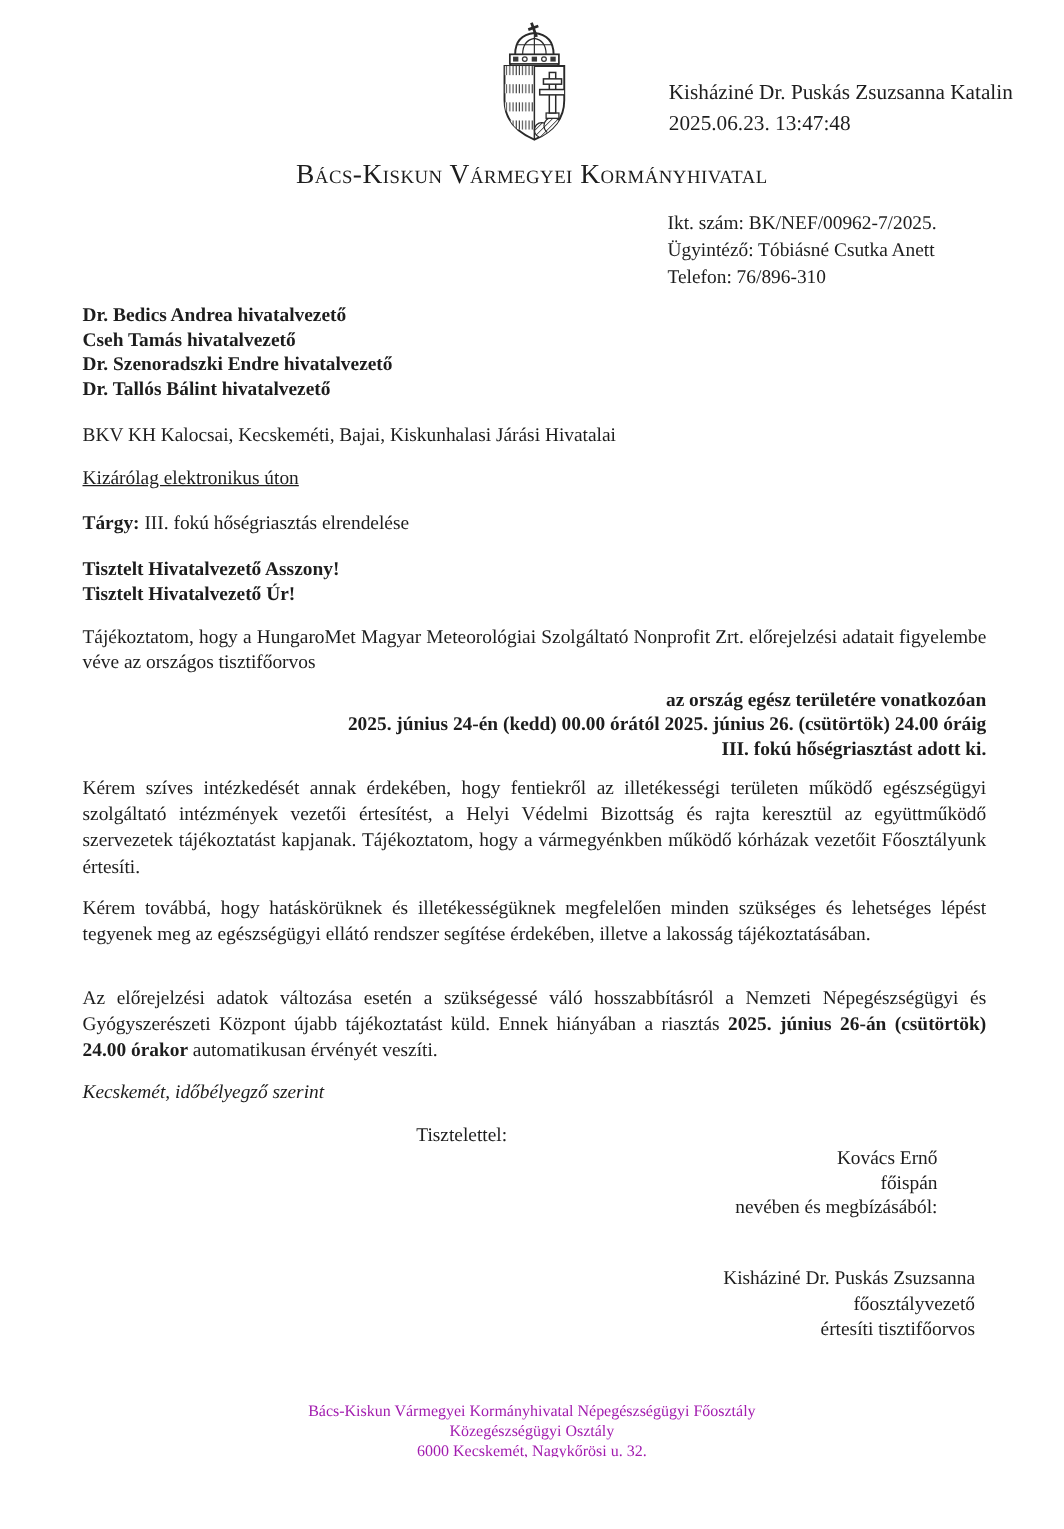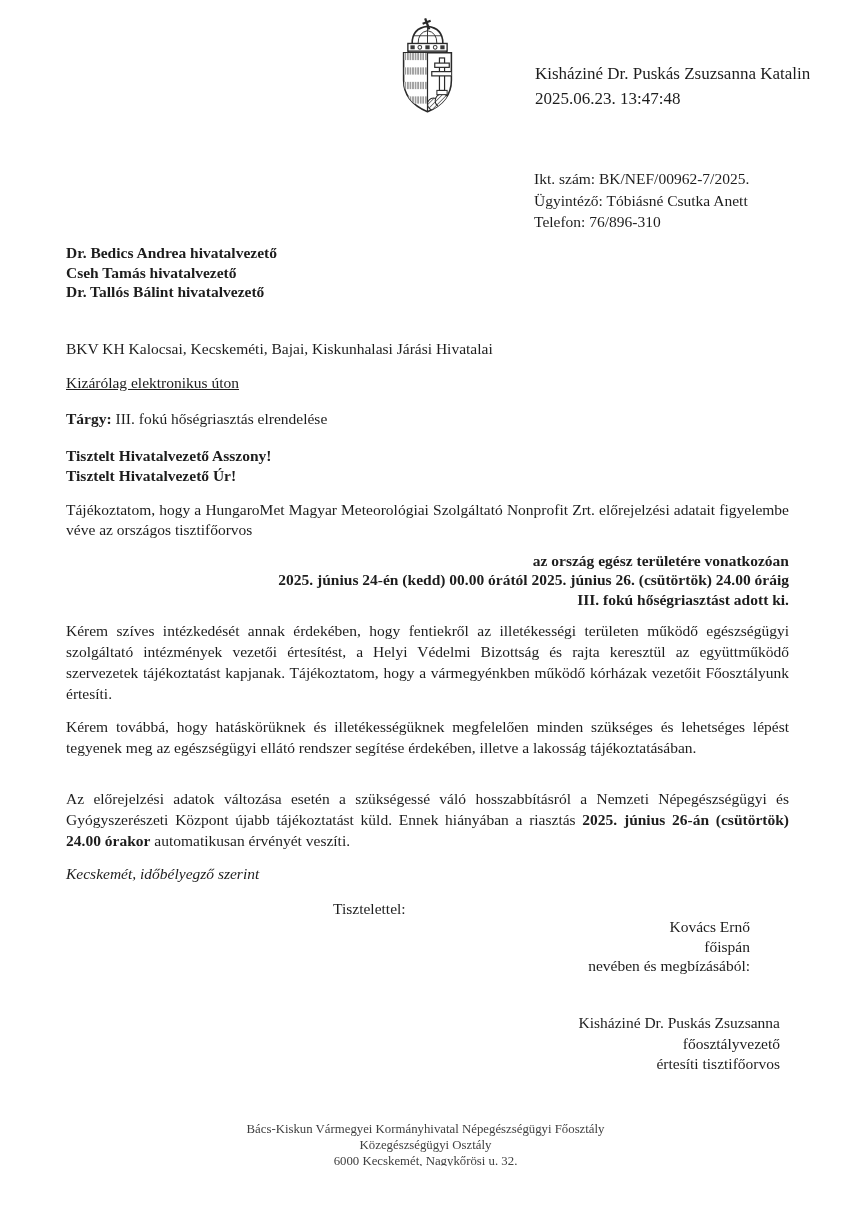--- a/index.html
+++ b/index.html
@@ -33,21 +33,21 @@
   .para-r2 { top:716px; text-align:justify; line-height:21px; }
   .para-exp { top:788px; text-align:justify; line-height:21px; }
   .para-exp .b { font-weight:bold; }
   .dateline { top:864px; font-style:italic; }
   .closing { position:absolute; left:333px; top:900px; font-size:15.5px; }
   .sig { position:absolute; width:320px; text-align:right; font-size:15.5px; line-height:19.5px; }
   .sig1 { left:430px; top:917px; }
   .sig2 { left:460px; top:1013px; line-height:20.5px; }
   .footer {
     position:absolute; left:0; top:1121px; width:851px;
-    text-align:center; color:#404040;
+    text-align:center; color:#a21caf;
     font-size:12.8px; line-height:16.2px;
   }
   .footer .ic { font-family:"DejaVu Sans",sans-serif; font-size:11.5px; }
 </style>
 </head>
 <body>
 
 <div class="page">
 
   <div class="coa">
@@ -106,39 +106,41 @@
         <rect x="50" y="64" width="24" height="5" fill="#ffffff" stroke="#2a2a2a" stroke-width="1.4"></rect>
       </g>
     </svg>
   </div>
 
   <div class="stamp">
     <div>Kisháziné Dr. Puskás Zsuzsanna Katalin</div>
     <div>2025.06.23. 13:47:48</div>
   </div>
 
+  <h1 class="title">Bács-Kiskun Vármegyei Kormányhivatal</h1>
 
   <div class="ref">
     <div>
       <span>Ikt. szám:</span>
       <span>BK/NEF/00962-7/2025.</span>
     </div>
     <div>
       <span>Ügyintéző:</span>
       <span>Tóbiásné Csutka Anett</span>
     </div>
     <div>
       <span>Telefon:</span>
       <span>76/896-310</span>
     </div>
   </div>
 
   <div class="blk recipients">
     <p>Dr. Bedics Andrea hivatalvezető</p>
     <p>Cseh Tamás hivatalvezető</p>
+    <p>Dr. Szenoradszki Endre hivatalvezető</p>
     <p>Dr. Tallós Bálint hivatalvezető</p>
   </div>
 
   <div class="blk offices">
     <p>BKV KH Kalocsai, Kecskeméti, Bajai, Kiskunhalasi Járási Hivatalai</p>
   </div>
 
   <div class="blk delivery">
     <p>Kizárólag elektronikus úton</p>
   </div>

